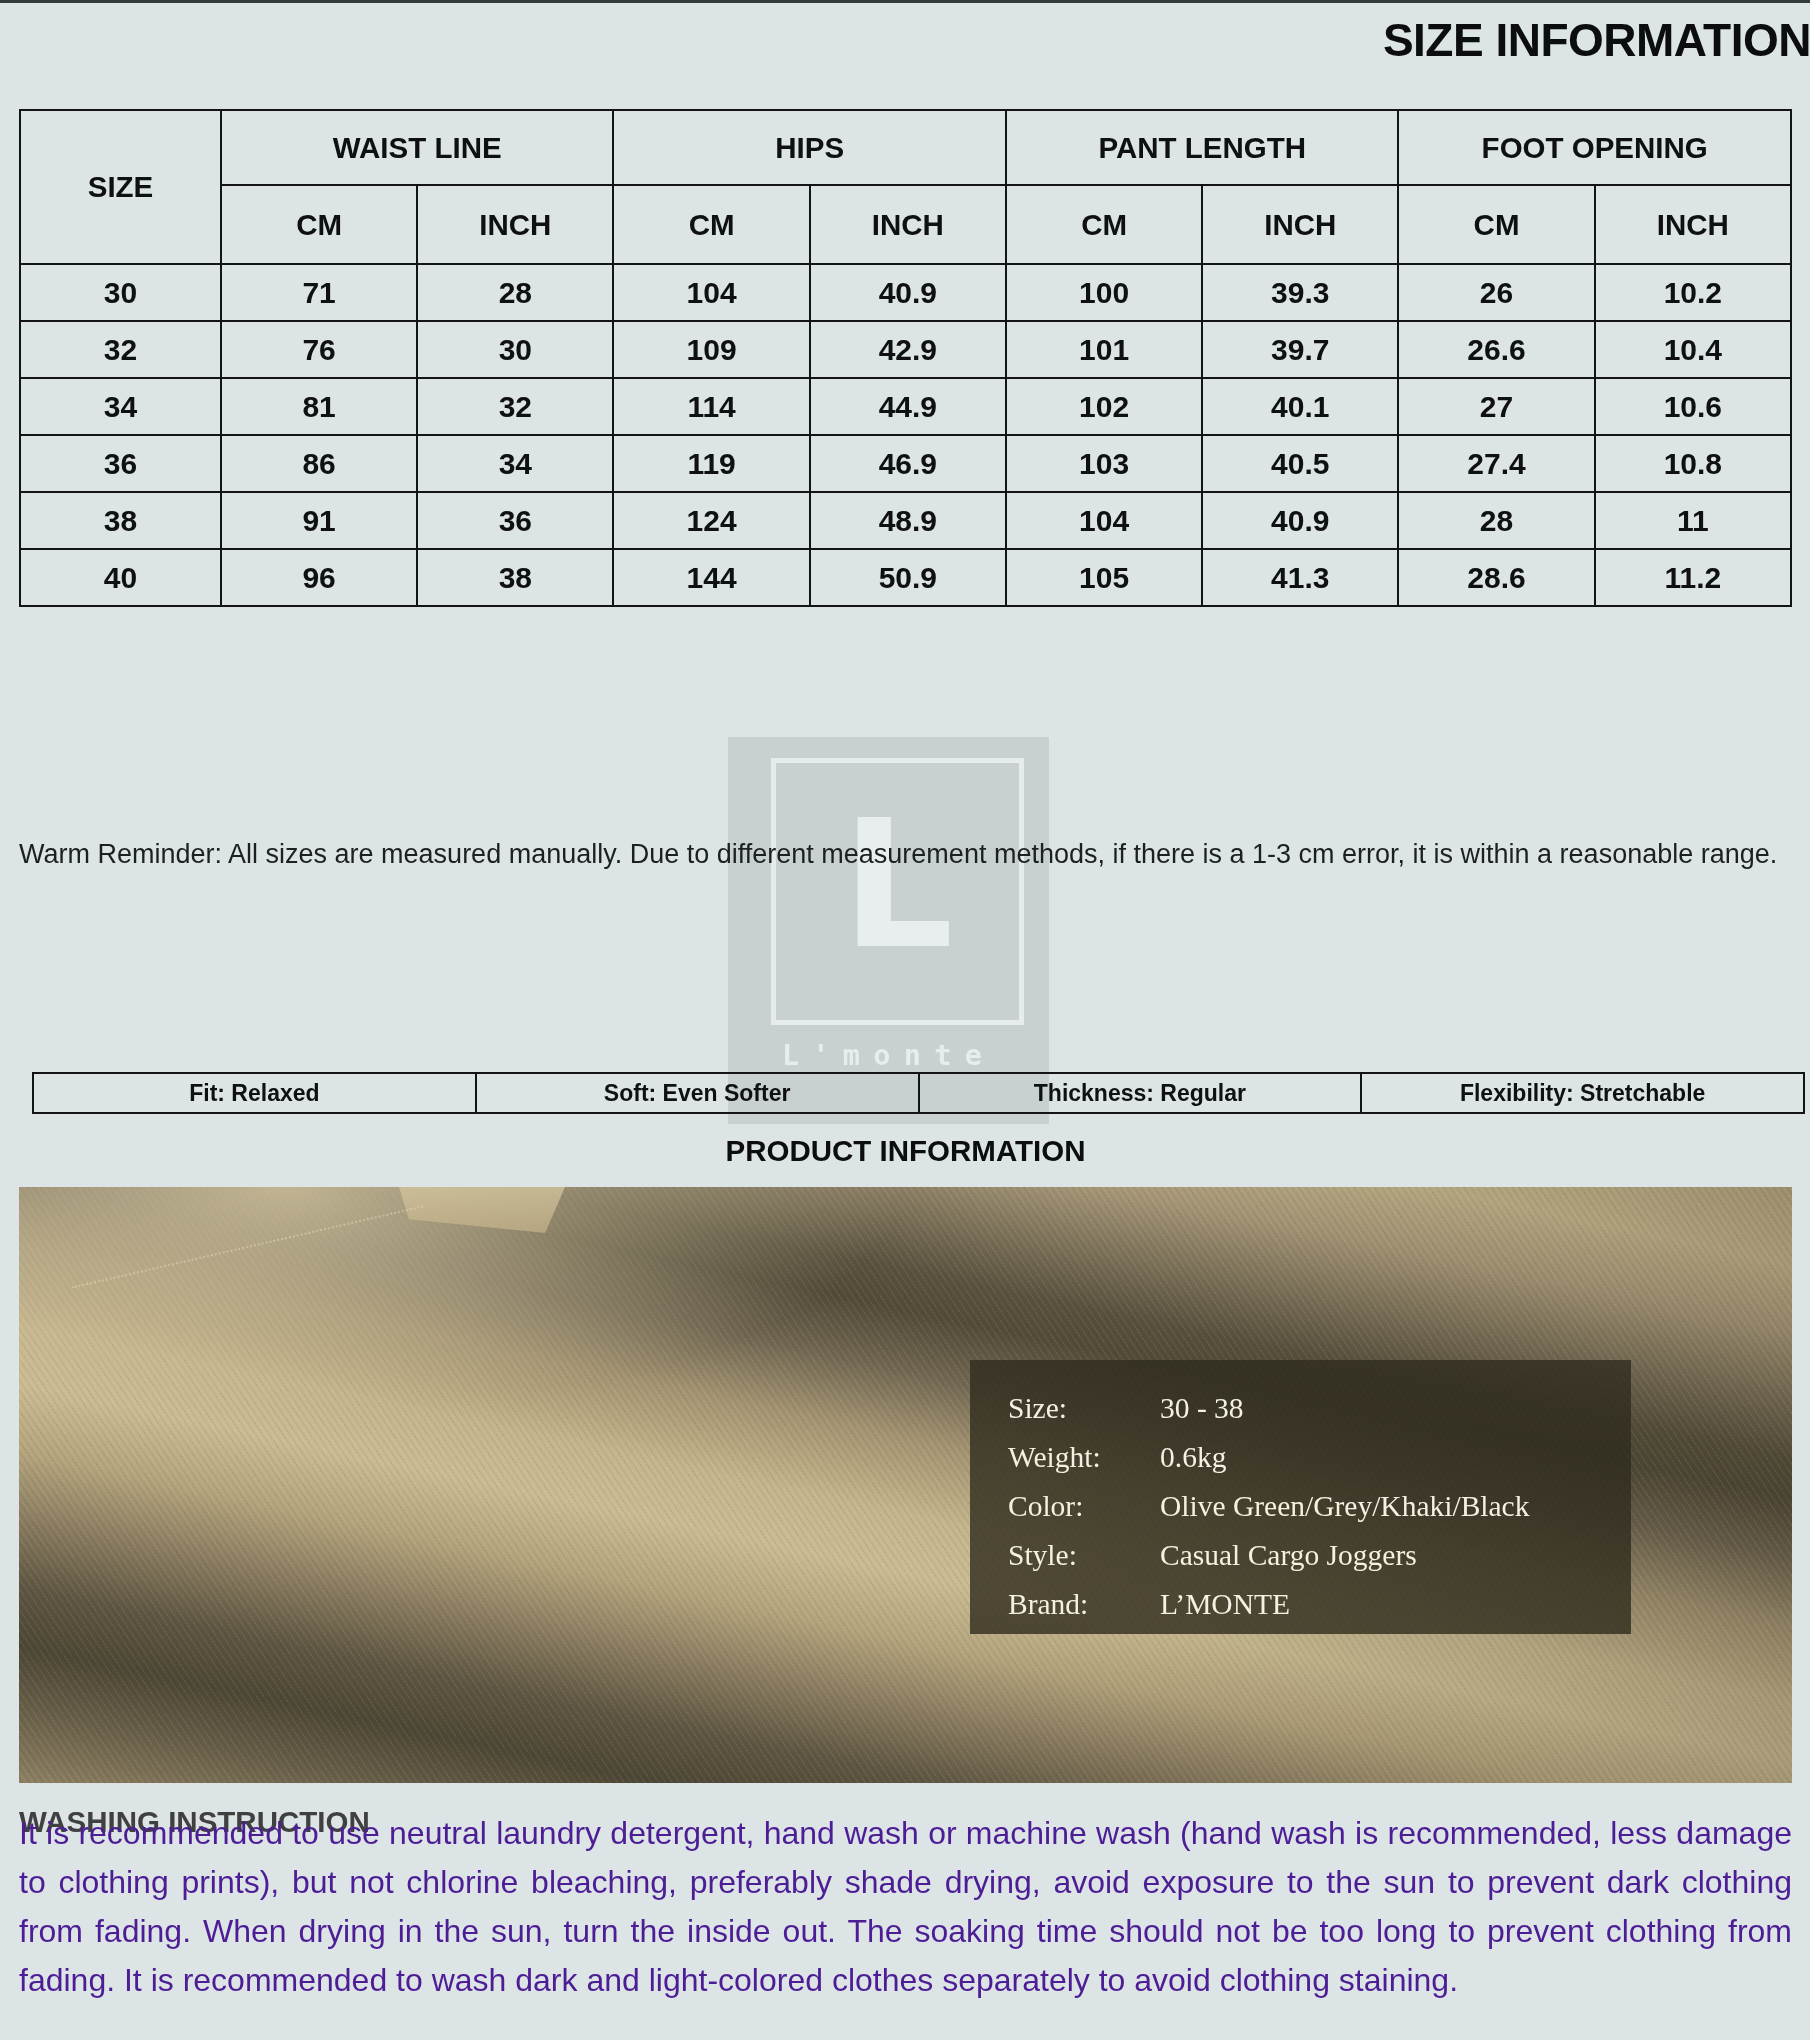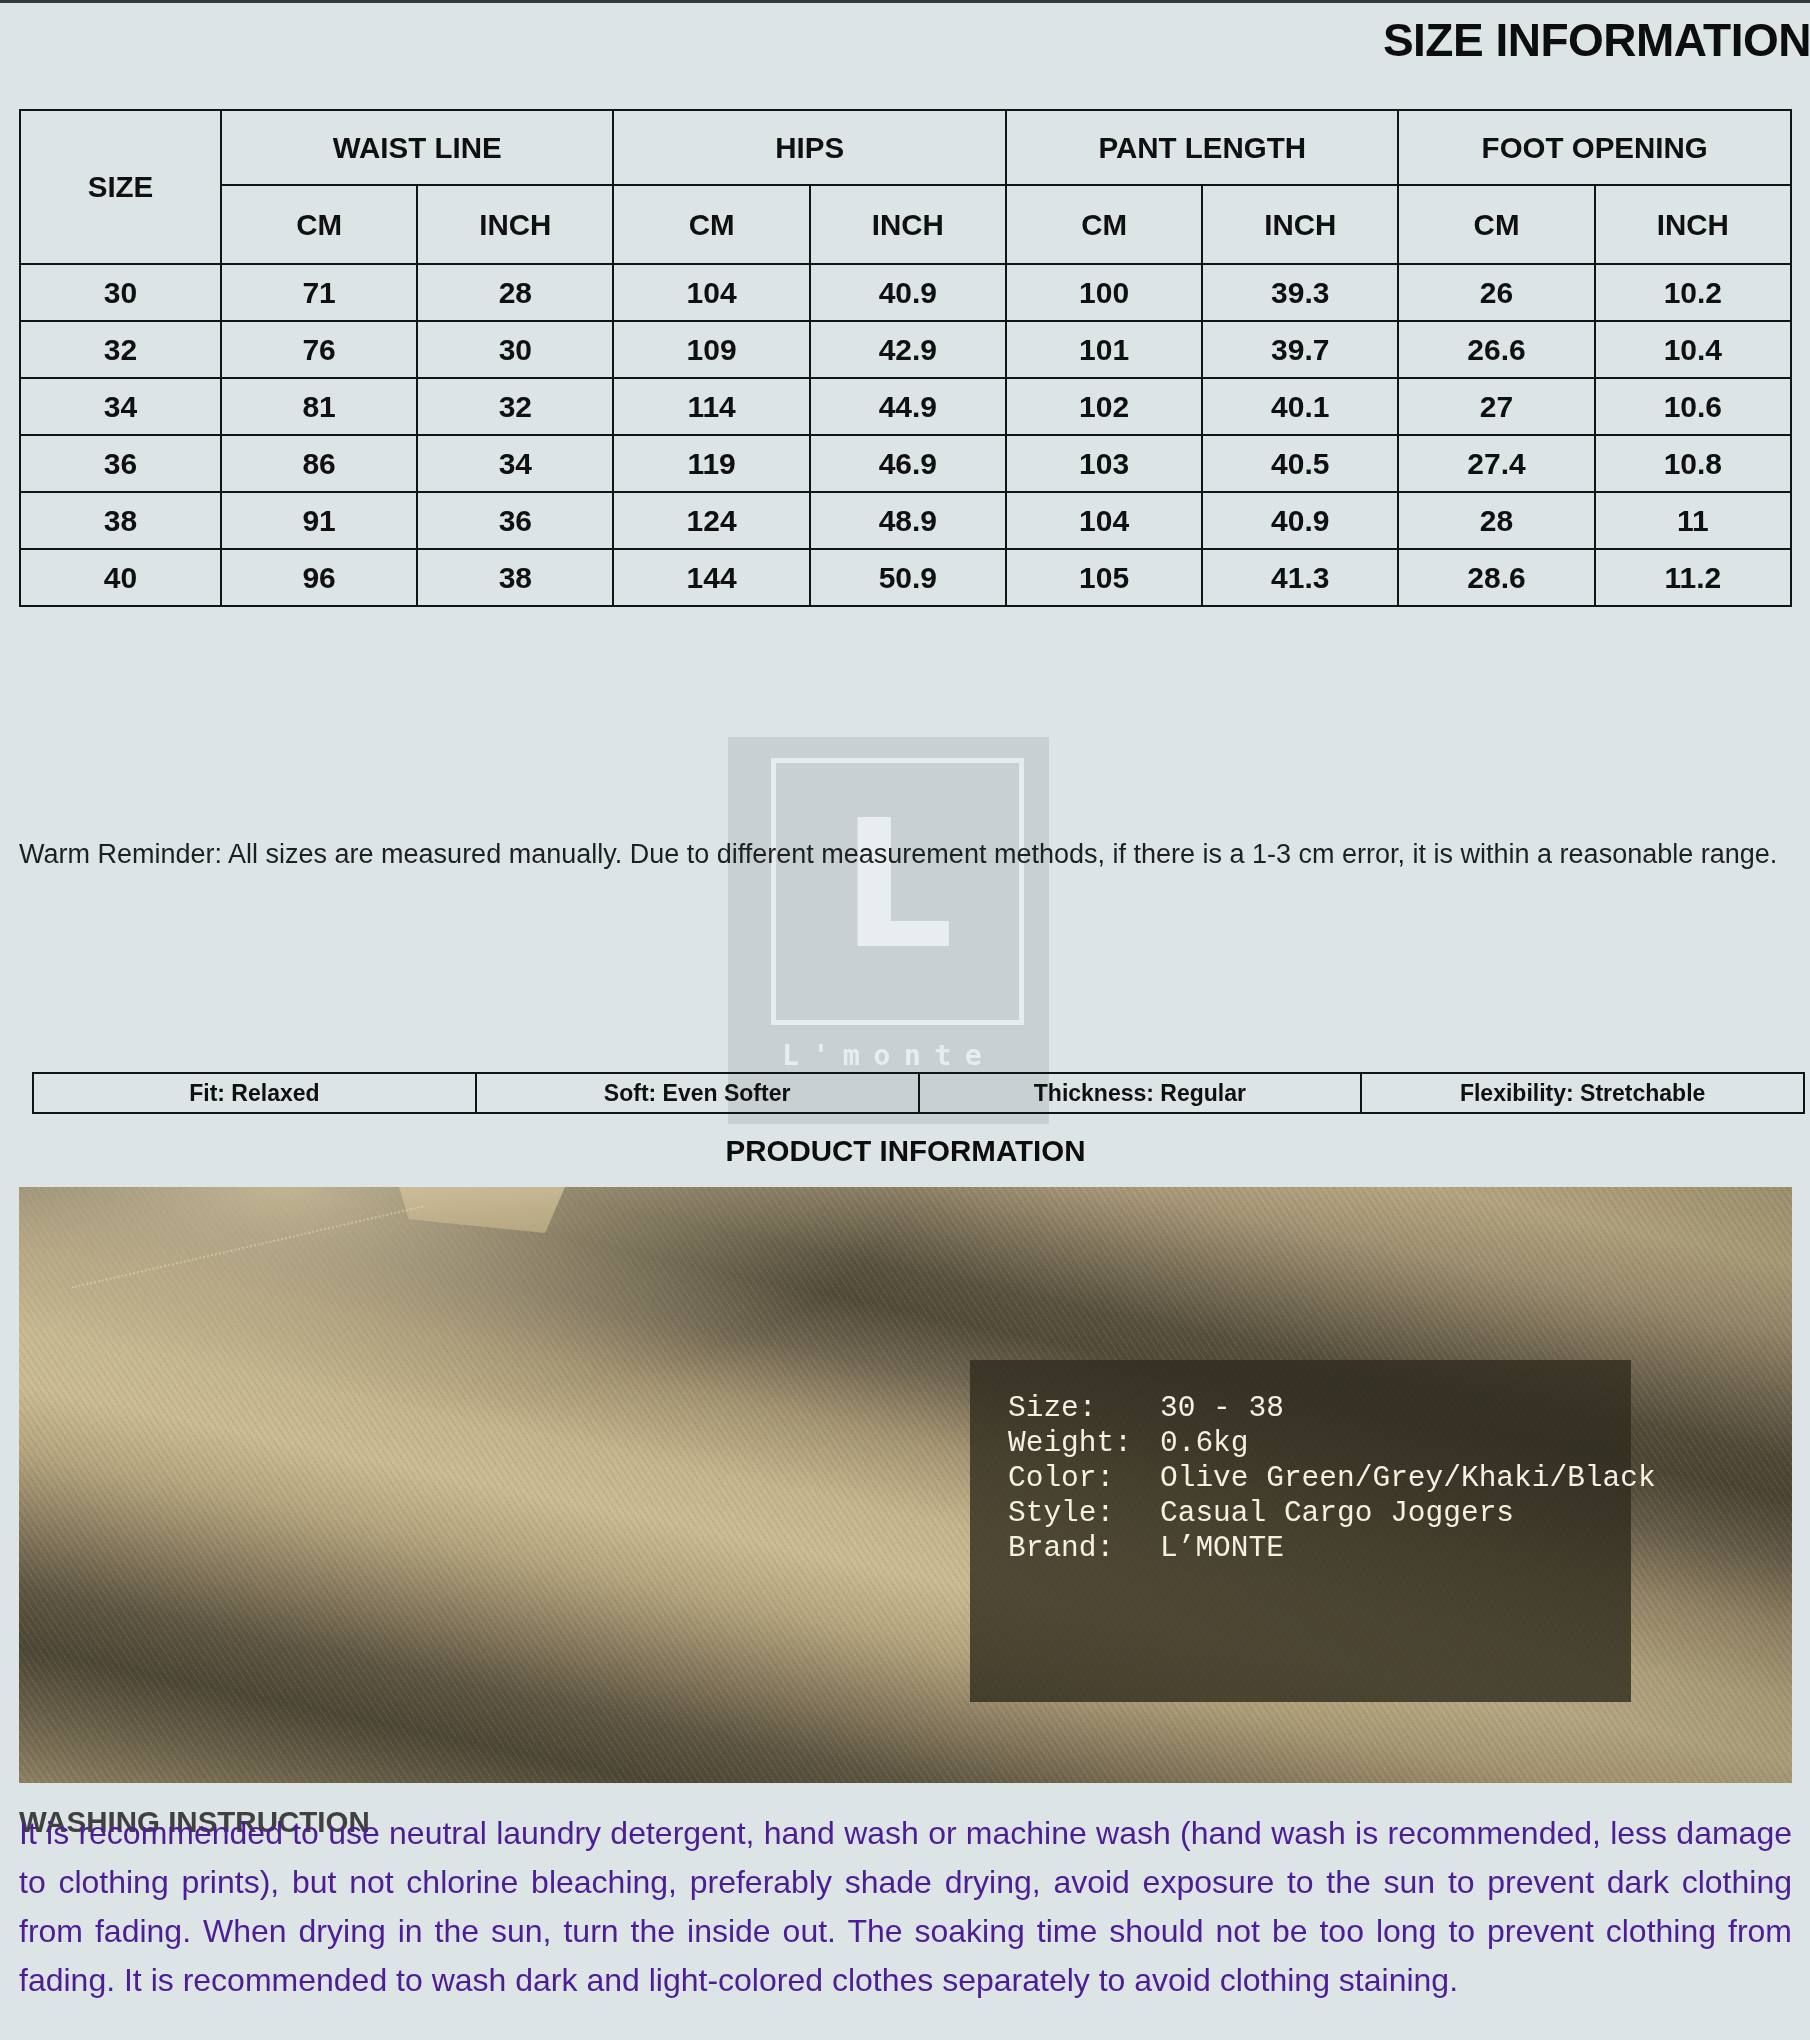--- a/index.html
+++ b/index.html
@@ -67,24 +67,24 @@
         #b4a57e 0%, #c0b189 8%, #a89878 15%, #7c7159 22%,
         #58513d 28%, #524b38 32%, #6f6550 38%, #a29270 45%,
         #c3b48b 53%, #c9ba91 59%, #b3a37c 66%, #897b5f 73%,
         #5d5541 80%, #4c4634 86%, #665d47 92%, #8d8062 100%);}
   .fabric-patch{position:absolute;left:380px;top:0;width:166px;height:46px;
     background:linear-gradient(#d6c6a0,#c2b189);
     clip-path:polygon(0 0,100% 0,88% 100%,6% 70%);opacity:0.75;}
   .fabric-seam{position:absolute;left:48px;top:59px;width:361px;height:0;
     border-top:2.9px dotted rgba(234,224,196,0.45);transform:rotate(-13deg);}
 
-  .info-overlay{position:absolute;left:951px;top:173px;width:661px;height:342px;
+  .info-overlay{position:absolute;left:951px;top:173px;width:661px;height:274px;
     background:rgba(47,44,30,0.8);box-sizing:border-box;padding:32px 38px;
-    display:grid;grid-template-columns:152px 1fr;row-gap:2px;align-content:start;
-    font-family:Liberation Mono, monospace;font-size:29.5px;line-height:1.12;color:#f4f1e3;}
+    display:grid;grid-template-columns:152px 1fr;row-gap:16px;align-content:start;
+    font-family:Liberation Serif, serif;font-size:29.5px;line-height:1.12;color:#f4f1e3;}
   .info-overlay .lbl{white-space:nowrap;}
   .info-overlay .val{white-space:nowrap;}
 
   
   .wash-heading{left:19px;top:1805px;font-size:29.5px;font-weight:800;color:#404040;}
   .wash-text{left:19px;top:1809px;width:1773px;font-size:32px;line-height:1.53;
     text-align:justify;color:#4c1d95;}
 </style>
 </head>
 <body>

